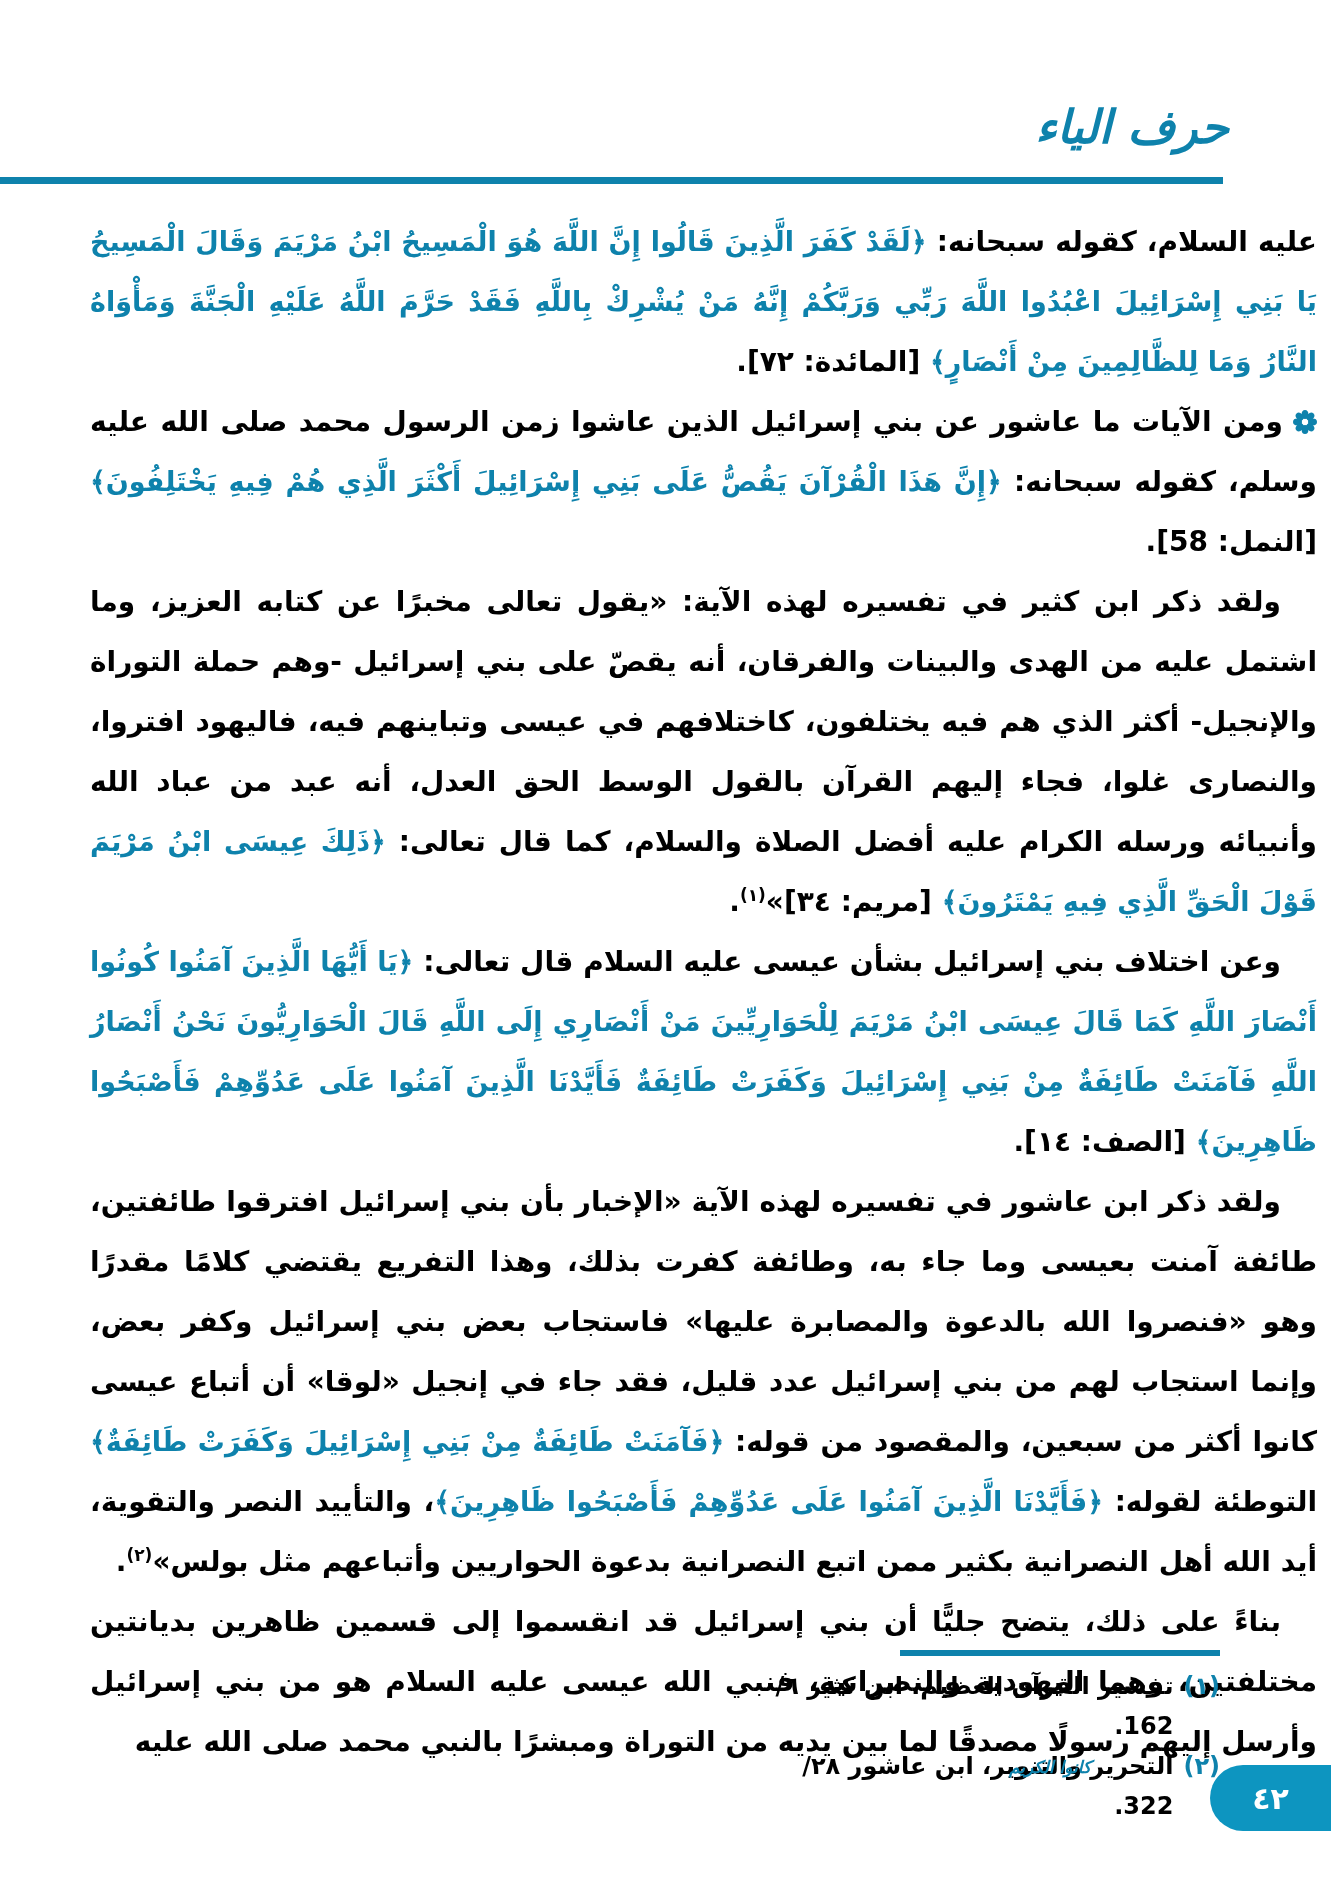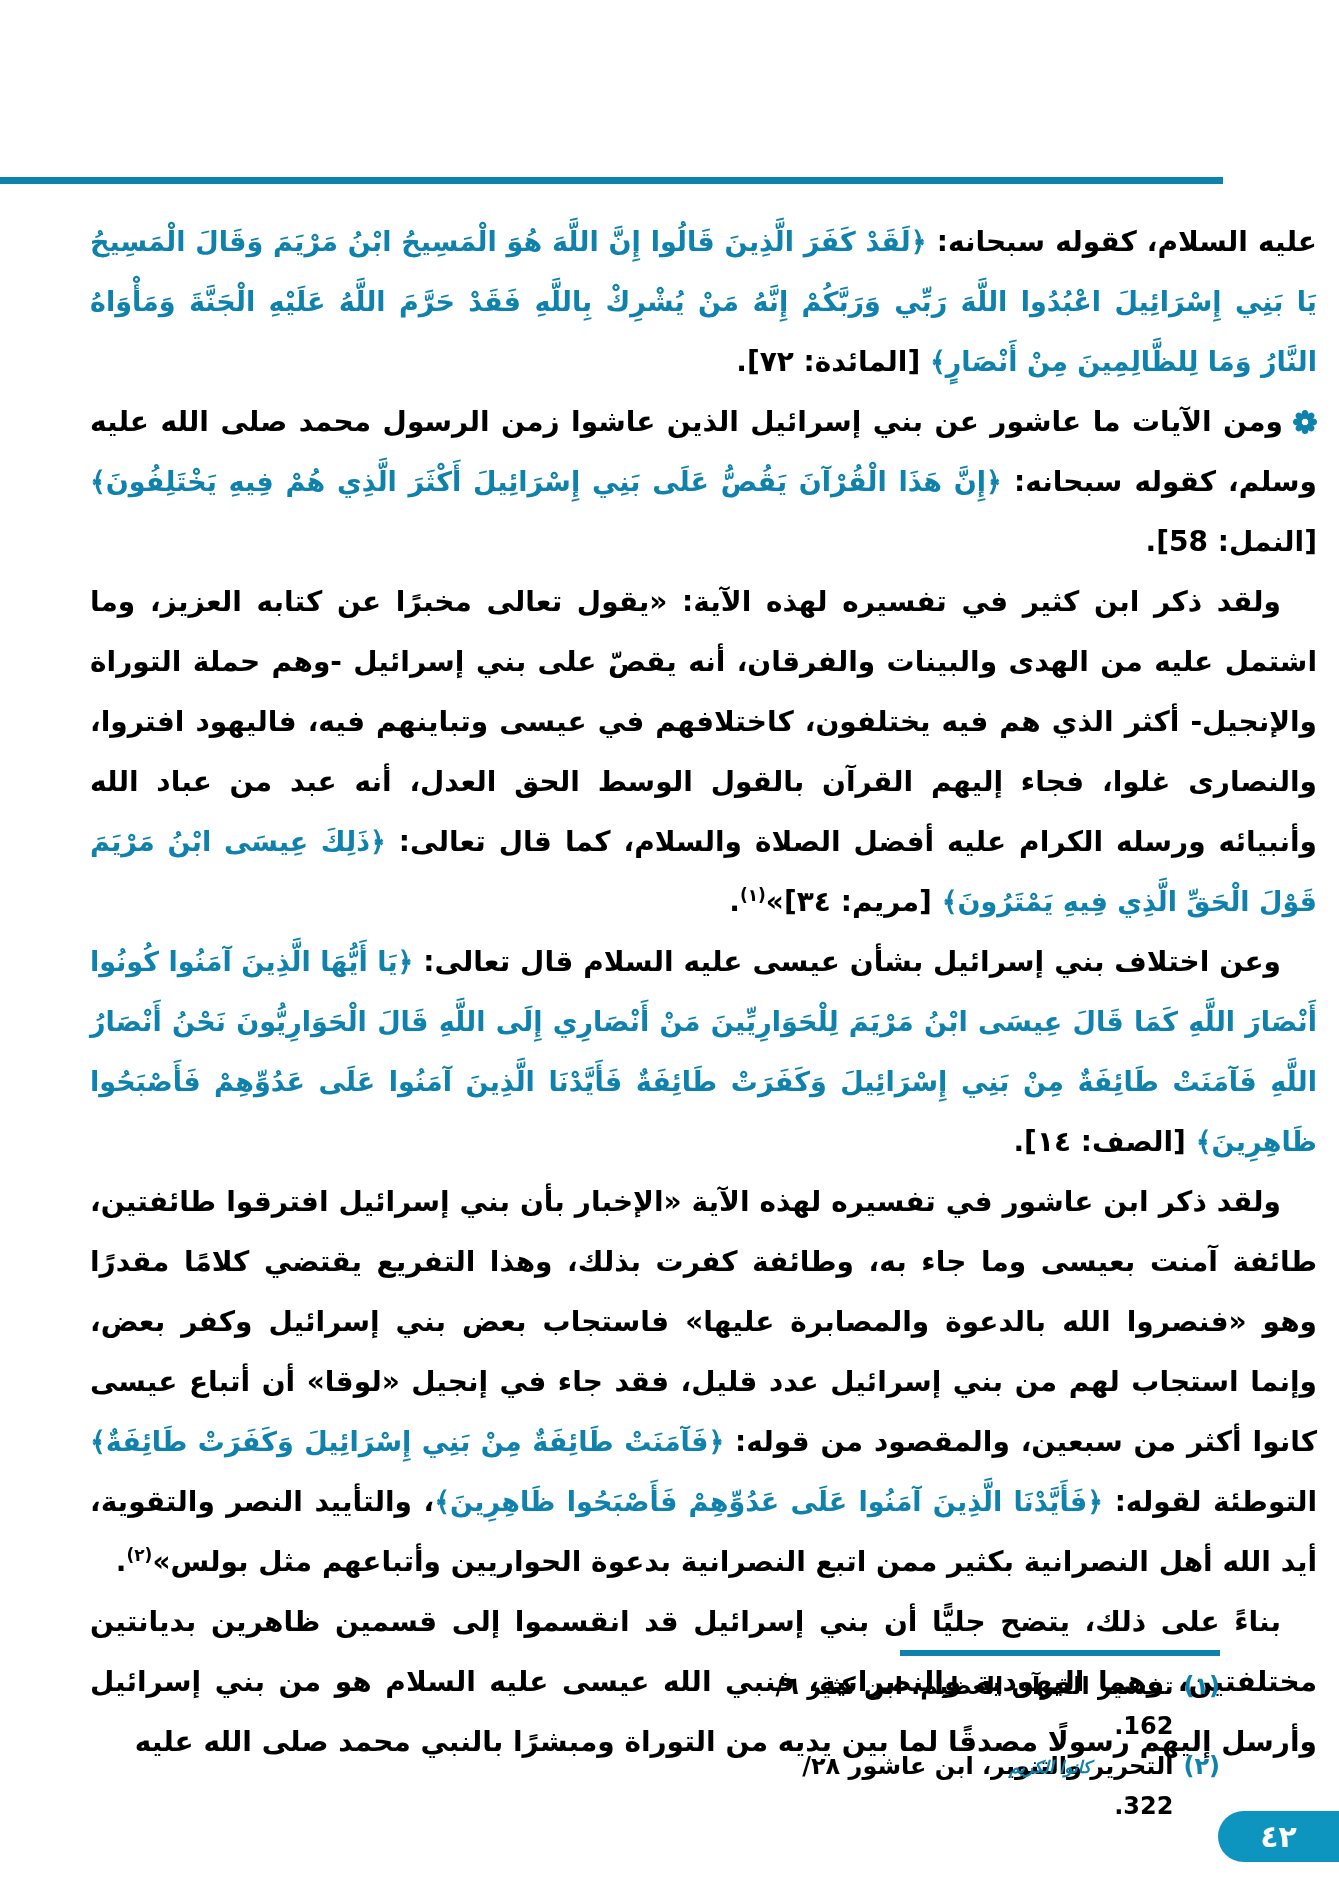--- a/index.html
+++ b/index.html
@@ -82,36 +82,36 @@
     font-size:31px;font-weight:bold;font-style:italic;
     line-height:50px;
     letter-spacing:-1px;
     white-space:nowrap;
   }
   .footer-logo .logo-subtitle{
     font-size:17px;font-weight:bold;font-style:italic;
     line-height:22px;
   }
   .page-badge{
-    position:absolute;top:1765px;right:0;
-    width:121px;height:51px;
+    position:absolute;top:1765px;right:8px;
+    width:121px;height:66px;
     background:var(--badge);
     border-radius:33px 0 0 33px;
     color:#ffffff;
     font-size:30px;font-weight:bold;
     display:flex;align-items:center;justify-content:center;
     direction:rtl;
-    margin-top:46px;
   }
 </style>
 </head>
 <body>
 
 <div class="page">
 
+  <div class="chapter-title">حرف الياء</div>
 
   <div class="header-rule"></div>
 
   <div class="body-text" id="body-text">
       <div class="para"><span>عليه السلام، كقوله سبحانه: </span><span class="quran">﴿لَقَدْ كَفَرَ الَّذِينَ قَالُوا إِنَّ اللَّهَ هُوَ الْمَسِيحُ ابْنُ مَرْيَمَ وَقَالَ الْمَسِيحُ يَا بَنِي إِسْرَائِيلَ اعْبُدُوا اللَّهَ رَبِّي وَرَبَّكُمْ إِنَّهُ مَنْ يُشْرِكْ بِاللَّهِ فَقَدْ حَرَّمَ اللَّهُ عَلَيْهِ الْجَنَّةَ وَمَأْوَاهُ النَّارُ وَمَا لِلظَّالِمِينَ مِنْ أَنْصَارٍ﴾</span><span> [المائدة: ٧٢].</span></div>
       <div class="para"><svg viewBox="0 0 24 24" class="flower">
           <ellipse cx="12" cy="4.5" rx="3.4" ry="4.5" fill="#0e82ac" transform="rotate(0 12 12)"></ellipse>
           <ellipse cx="12" cy="4.5" rx="3.4" ry="4.5" fill="#0e82ac" transform="rotate(45 12 12)"></ellipse>
           <ellipse cx="12" cy="4.5" rx="3.4" ry="4.5" fill="#0e82ac" transform="rotate(90 12 12)"></ellipse>
           <ellipse cx="12" cy="4.5" rx="3.4" ry="4.5" fill="#0e82ac" transform="rotate(135 12 12)"></ellipse>

